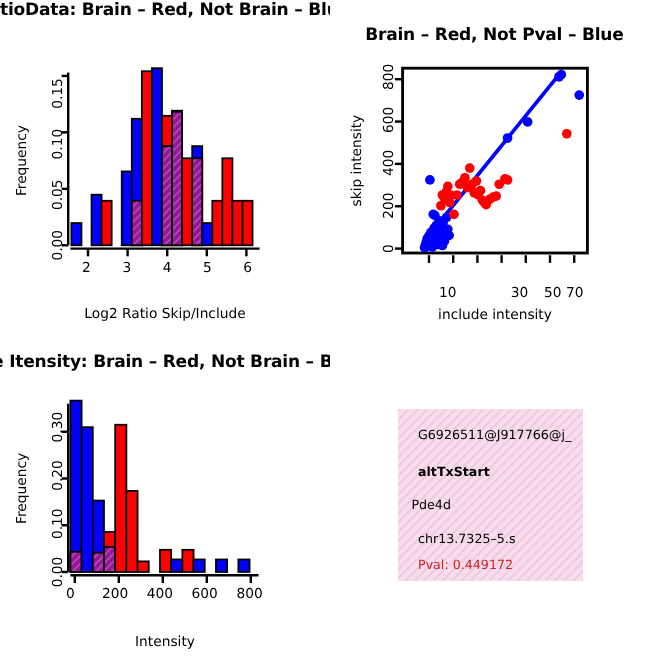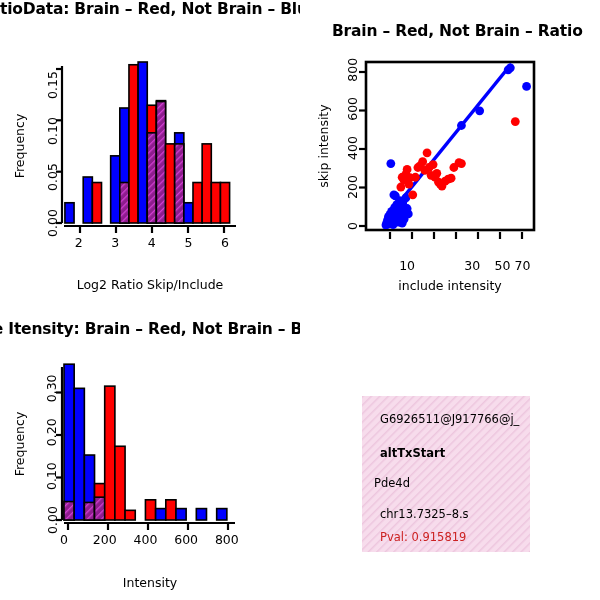--- a/index.html
+++ b/index.html
@@ -79,21 +79,21 @@
         <text x="115.2340425531915" y="201" font-size="12.5" font-family="DejaVu Sans, sans-serif" fill="#000" text-anchor="middle">3</text>
         <text x="151.82978723404256" y="201" font-size="12.5" font-family="DejaVu Sans, sans-serif" fill="#000" text-anchor="middle">4</text>
         <text x="188.4255319148936" y="201" font-size="12.5" font-family="DejaVu Sans, sans-serif" fill="#000" text-anchor="middle">5</text>
         <text x="225.02127659574472" y="201" font-size="12.5" font-family="DejaVu Sans, sans-serif" fill="#000" text-anchor="middle">6</text>
       </g>
     <text x="24" y="100" transform="rotate(-90 24 100)" text-anchor="middle" font-size="12.5" font-family="DejaVu Sans, sans-serif">Frequency</text>
     <text x="150" y="243" text-anchor="middle" font-size="12.5" font-family="DejaVu Sans, sans-serif">Log2 Ratio Skip/Include</text>
   </svg>
 </div>
 
-<div class="ttl" style="left:332px;top:22px;">Brain – Red, Not Brain – Ratio</div>
+<div class="ttl" style="left:332px;top:22px;">Brain – Red, Not Pval – Blue</div>
 
 <div class="panel" style="left:300px;top:46px;width:300px;height:260px;">
   <svg width="300" height="260" viewBox="0 0 300 260">
     <rect x="66" y="16" width="168" height="168" fill="none" stroke="#000" stroke-width="2.6"></rect>
     <clipPath id="scatclip">
         <rect x="67" y="17" width="166" height="166"></rect>
       </clipPath>
     <g clip-path="url(#scatclip)">
       <g id="sc-line">
           <line x1="97.46" y1="158.60" x2="211.34" y2="17.95" stroke="#0000FF" stroke-width="3.4"></line>
@@ -260,32 +260,32 @@
         <text x="104.71428571428572" y="200" font-size="12.5" font-family="DejaVu Sans, sans-serif" fill="#000" text-anchor="middle">200</text>
         <text x="145.42857142857144" y="200" font-size="12.5" font-family="DejaVu Sans, sans-serif" fill="#000" text-anchor="middle">400</text>
         <text x="186.14285714285714" y="200" font-size="12.5" font-family="DejaVu Sans, sans-serif" fill="#000" text-anchor="middle">600</text>
         <text x="226.85714285714286" y="200" font-size="12.5" font-family="DejaVu Sans, sans-serif" fill="#000" text-anchor="middle">800</text>
       </g>
     <text x="24" y="100" transform="rotate(-90 24 100)" text-anchor="middle" font-size="12.5" font-family="DejaVu Sans, sans-serif">Frequency</text>
     <text x="150" y="243" text-anchor="middle" font-size="12.5" font-family="DejaVu Sans, sans-serif">Intensity</text>
   </svg>
 </div>
 
-<div class="infobox" style="left:362px;top:372px;width:168px;height:156px;margin-top:24px;">
+<div class="infobox" style="left:362px;top:372px;width:168px;height:156px;">
   <svg width="168" height="156" style="position:absolute;left:0;top:0;">
     <defs>
       <pattern id="hatch" width="6" height="6" patternUnits="userSpaceOnUse" patternTransform="rotate(45)">
         <rect width="6" height="6" fill="#f7dcec"></rect>
         <line x1="0" y1="0" x2="0" y2="6" stroke="#edc6de" stroke-width="3"></line>
       </pattern>
     </defs>
     <rect width="168" height="156" fill="url(#hatch)"></rect>
   </svg>
   <div class="clipbox" style="left:0;top:0;width:168px;height:156px;">
     <div id="info-lines" style="position:absolute;left:0;top:0;width:168px;height:156px;">
         <div class="infoline" style="left: 18px; top: 16px;">G6926511@J917766@j_</div>
         <div class="infoline" style="left: 18px; top: 50px; font-weight: bold;">altTxStart</div>
         <div class="infoline" style="left: 12px; top: 80px;">Pde4d</div>
-        <div class="infoline" style="left: 18px; top: 111px;">chr13.7325–8.s</div>
-        <div class="infoline pv" style="left: 18px; top: 134px;">Pval: 0.915819</div>
+        <div class="infoline" style="left: 18px; top: 111px;">chr13.7325–5.s</div>
+        <div class="infoline pv" style="left: 18px; top: 134px;">Pval: 0.449172</div>
       </div>
   </div>
 </div>
 
 </body></html>

